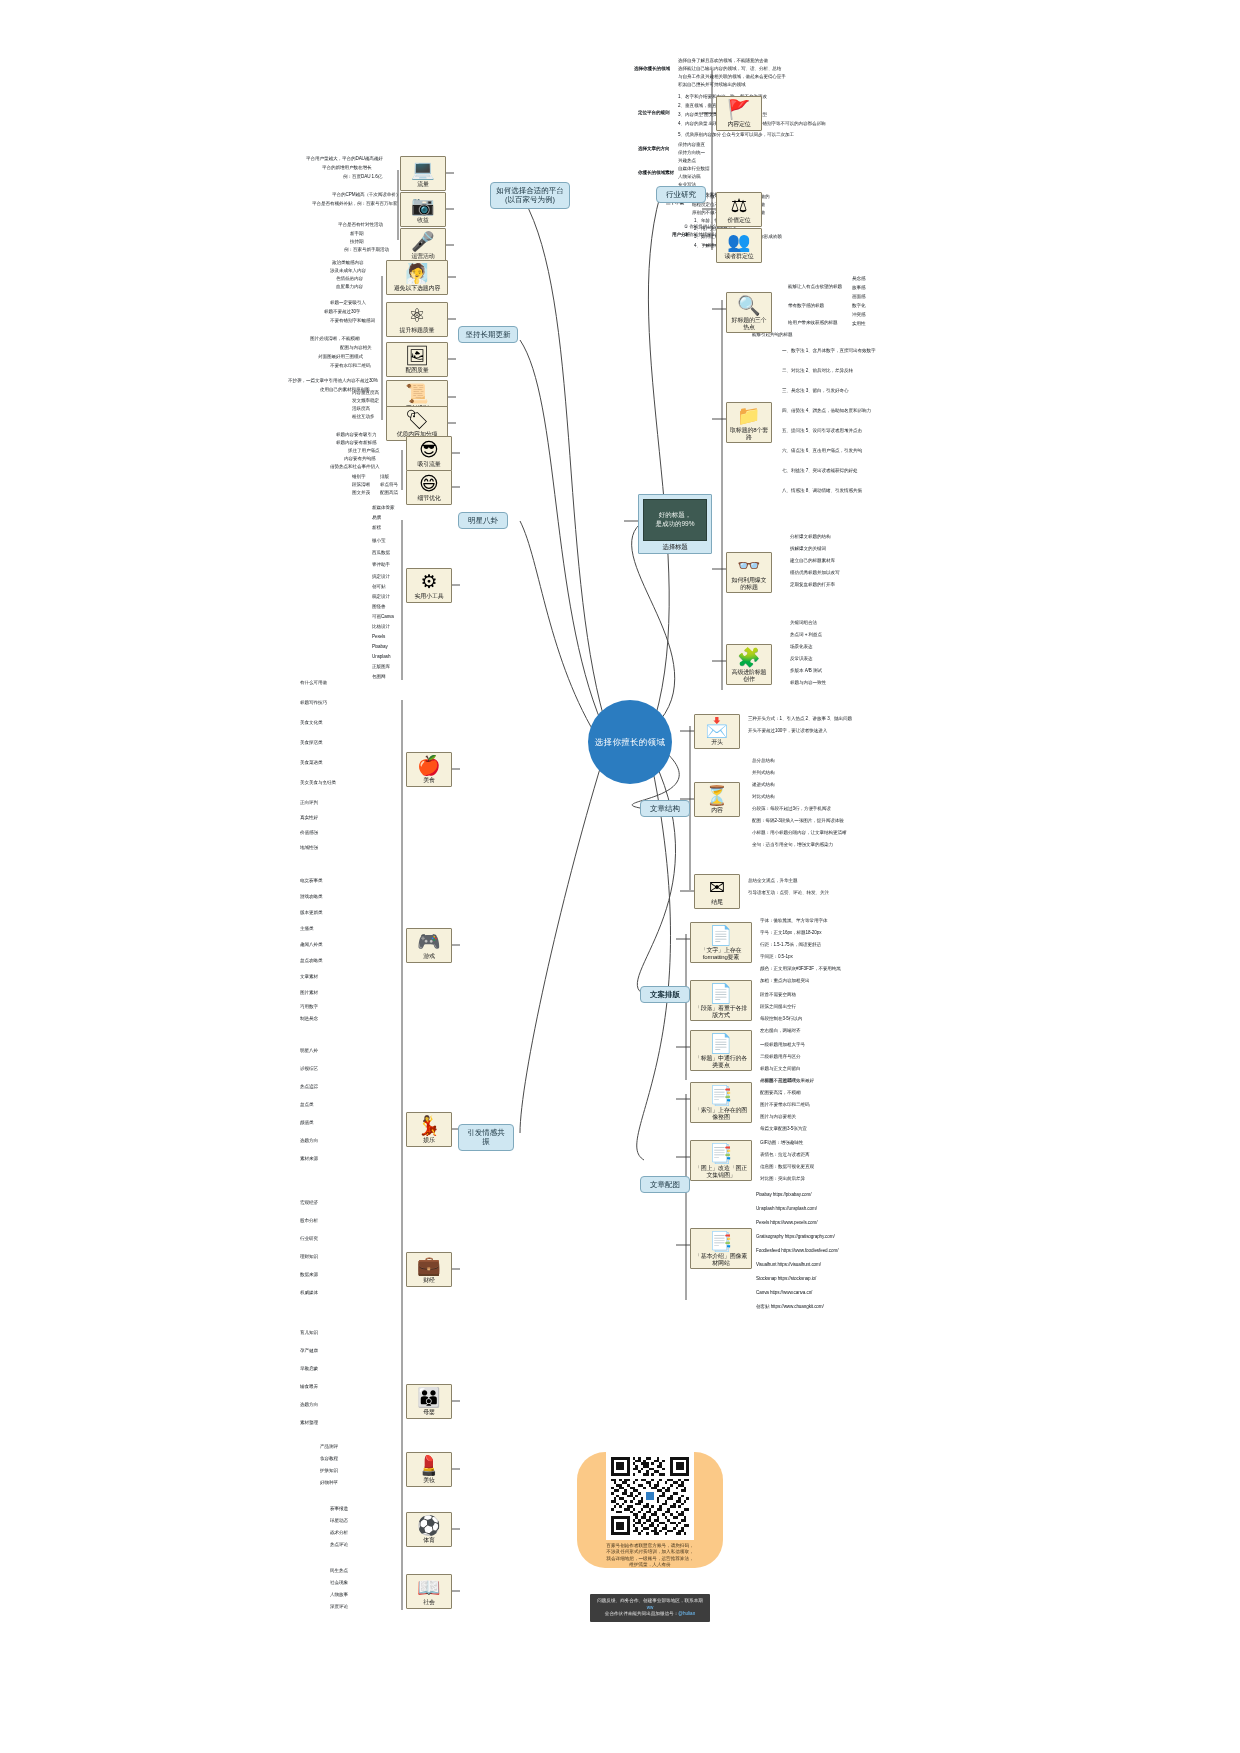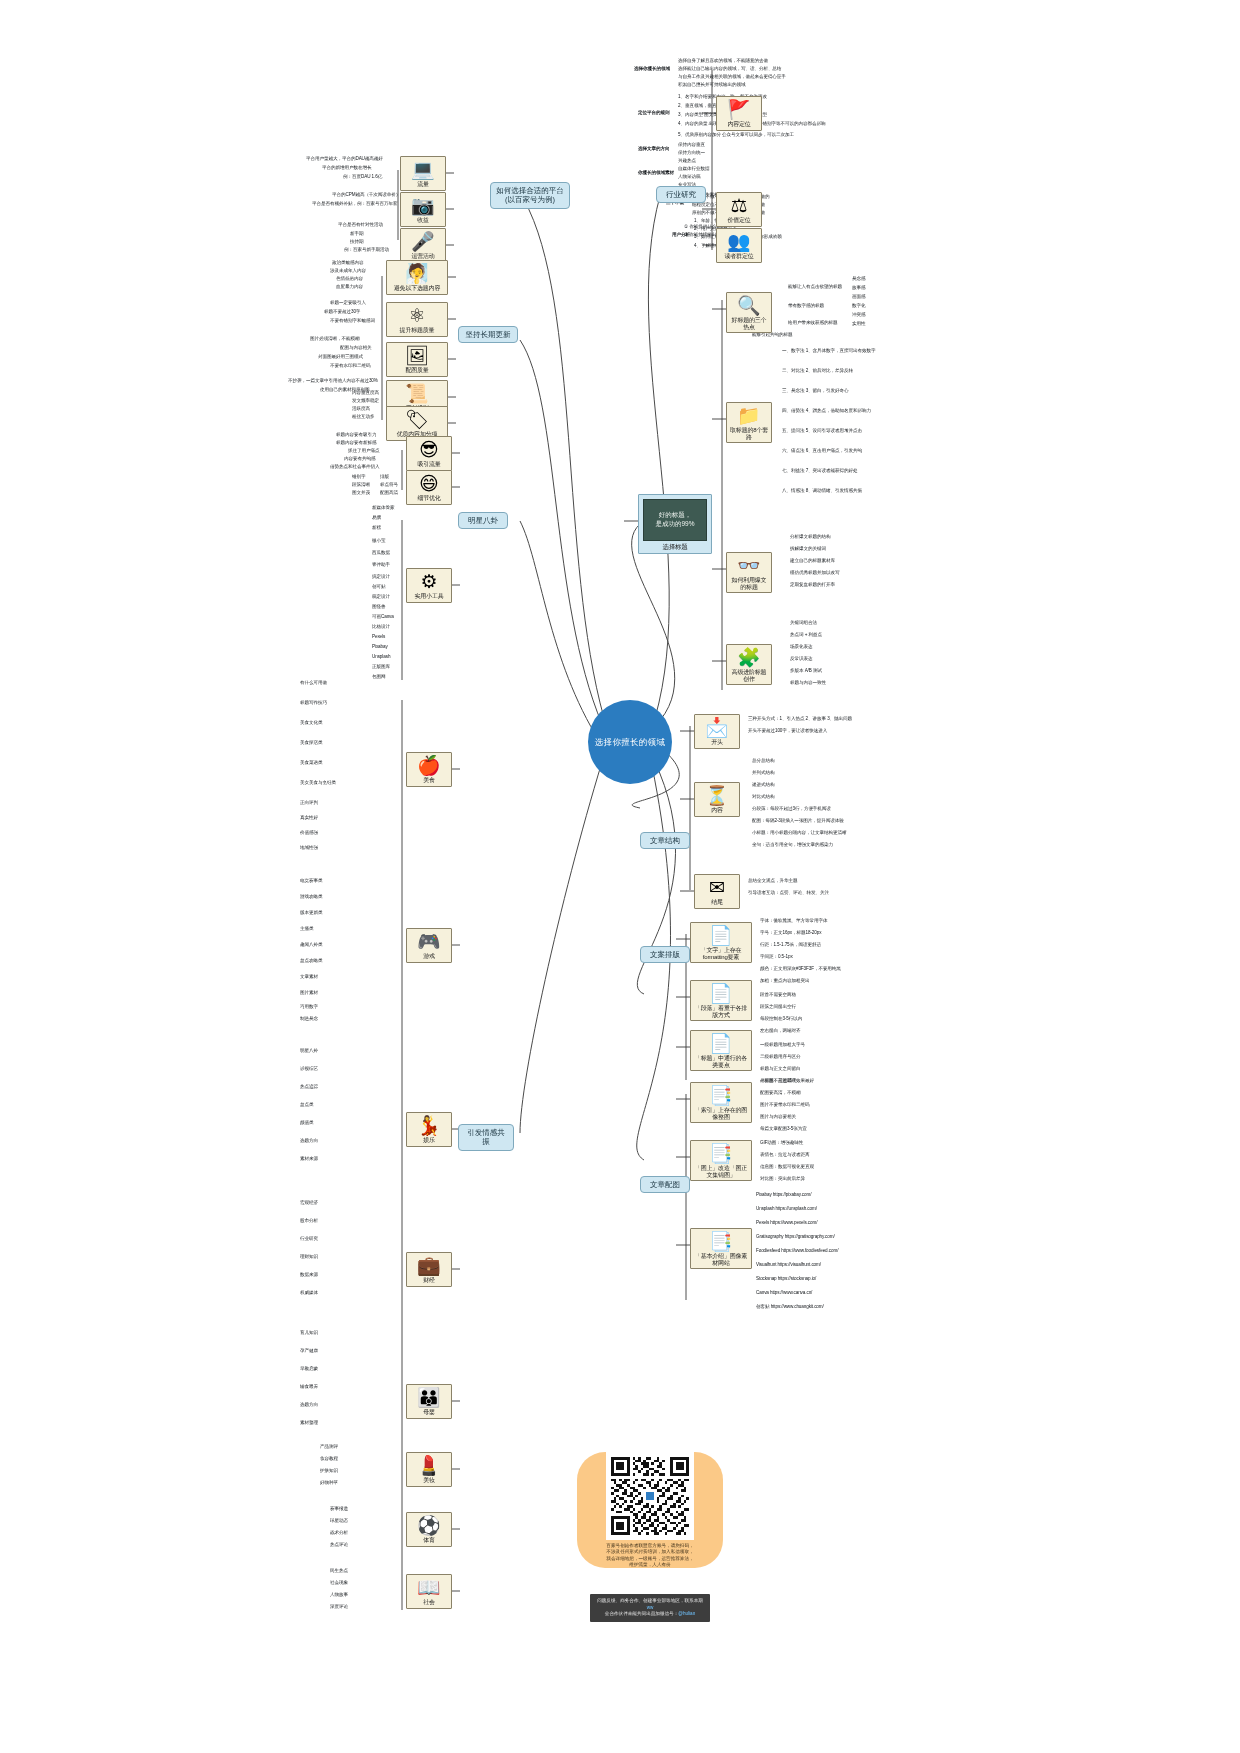--- a/index.html
+++ b/index.html
@@ -447,21 +447,21 @@
     <span class="glyph">🧩</span>
     <span class="cap">高级进阶标题创作</span>
   </div>
   <div class="leaf" style="left:790px;top:620px;">关键词组合法</div>
   <div class="leaf" style="left:790px;top:632px;">热点词 + 利益点</div>
   <div class="leaf" style="left:790px;top:644px;">场景化表达</div>
   <div class="leaf" style="left:790px;top:656px;">反常识表达</div>
   <div class="leaf" style="left:790px;top:668px;">多版本 A/B 测试</div>
   <div class="leaf" style="left:790px;top:680px;">标题与内容一致性</div>
 
-  <div class="topic1" style="left:640px;top:832px;width:38px;">文章结构</div>
+  <div class="topic1" style="left:640px;top:800px;width:38px;">文章结构</div>
 
   <div class="icard" style="left:694px;top:714px;">
     <span class="glyph">📩</span>
     <span class="cap">开头</span>
   </div>
   <div class="leaf" style="left:748px;top:716px;">三种开头方式：1、引入热点 2、讲故事 3、抛出问题</div>
   <div class="leaf" style="left:748px;top:728px;">开头不要超过100字，要让读者快速进入</div>
 
   <div class="icard" style="left:694px;top:782px;">
     <span class="glyph">⏳</span>
@@ -476,21 +476,21 @@
   <div class="leaf" style="left:752px;top:830px;">小标题：用小标题分隔内容，让文章结构更清晰</div>
   <div class="leaf" style="left:752px;top:842px;">金句：适当引用金句，增强文章的感染力</div>
 
   <div class="icard" style="left:694px;top:874px;">
     <span class="glyph">✉</span>
     <span class="cap">结尾</span>
   </div>
   <div class="leaf" style="left:748px;top:878px;">总结全文观点，升华主题</div>
   <div class="leaf" style="left:748px;top:890px;">引导读者互动：点赞、评论、转发、关注</div>
 
-  <div class="topic1" style="left:640px;top:946px;width:38px;">文案排版</div>
+  <div class="topic1" style="left:640px;top:986px;width:38px;font-weight:bold;">文案排版</div>
 
   <div class="icard wide" style="left:690px;top:922px;">
     <span class="glyph">📄</span>
     <span class="cap">「文字」上存在formatting要素</span>
   </div>
   <div class="leaf" style="left:760px;top:918px;">字体：微软雅黑、苹方等常用字体</div>
   <div class="leaf" style="left:760px;top:930px;">字号：正文16px，标题18-20px</div>
   <div class="leaf" style="left:760px;top:942px;">行距：1.5-1.75倍，阅读更舒适</div>
   <div class="leaf" style="left:760px;top:954px;">字间距：0.5-1px</div>
   <div class="leaf" style="left:760px;top:966px;">颜色：正文用深灰#3F3F3F，不要用纯黑</div>

